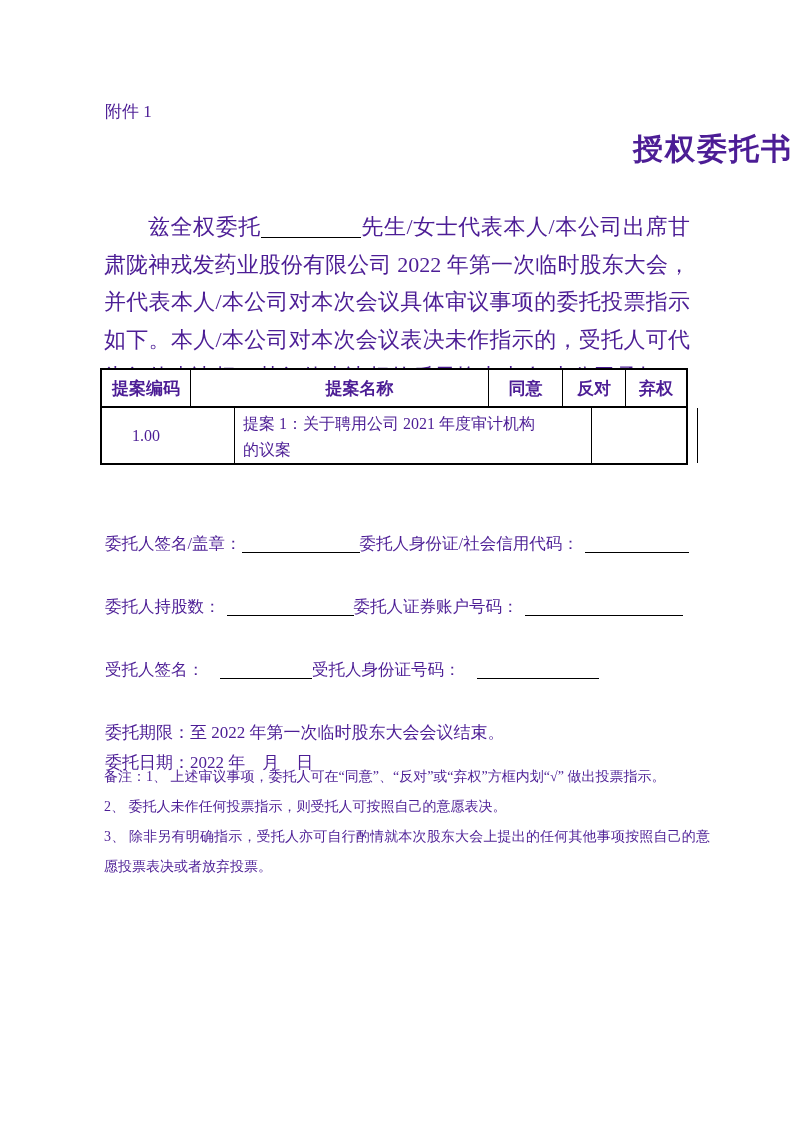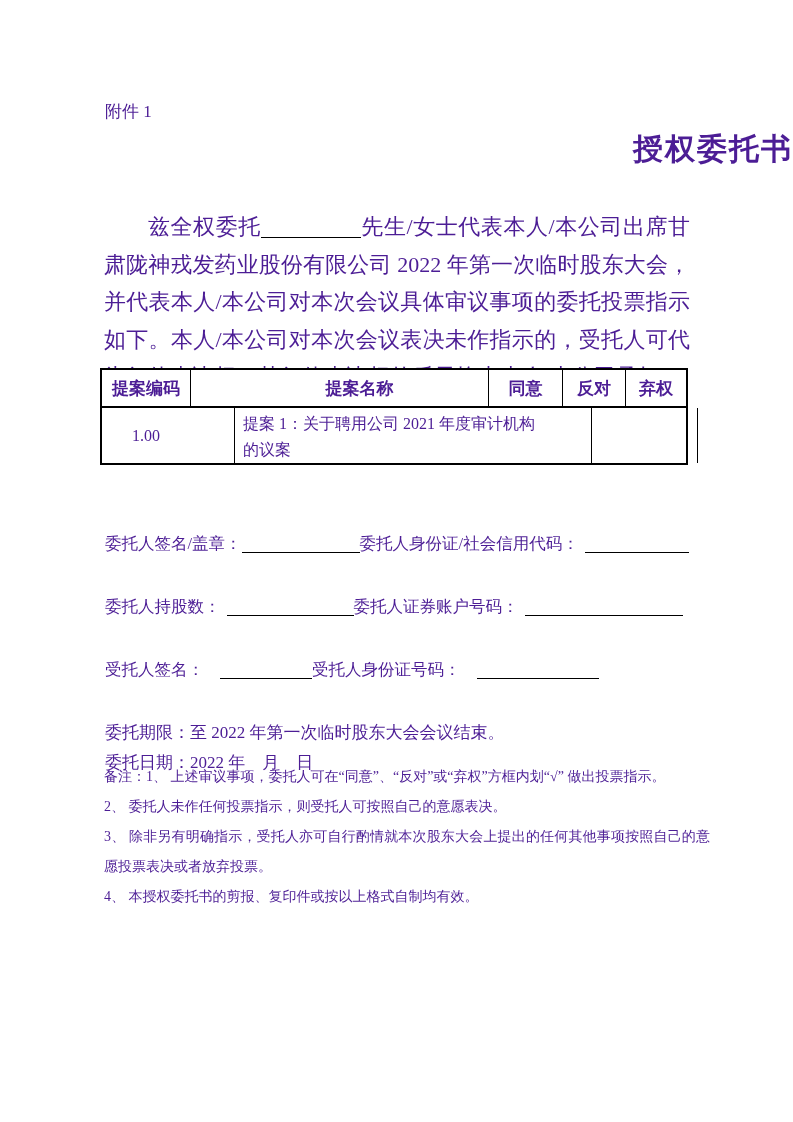--- a/index.html
+++ b/index.html
@@ -105,16 +105,15 @@
 
   <div class="sig-row sig3"><span>受托人签名：</span><span class="blank b92"></span><span>受托人身份证号码：</span><span class="blank b122"></span></div>
 
   <div class="footer-line period">委托期限：至 2022 年第一次临时股东大会会议结束。</div>
   <div class="footer-line pdate">委托日期：2022 年    月    日</div>
 
   <div class="notes">
     <p>备注：1、 上述审议事项，委托人可在“同意”、“反对”或“弃权”方框内划“√” 做出投票指示。</p>
     <p>2、 委托人未作任何投票指示，则受托人可按照自己的意愿表决。</p>
     <p>3、 除非另有明确指示，受托人亦可自行酌情就本次股东大会上提出的任何其他事项按照自己的意愿投票表决或者放弃投票。</p>
-    <p>4、 本授权委托书的剪报、复印件或按以上格式自制均有效。</p>
   </div>
 
 </div>
 
 </body></html>

